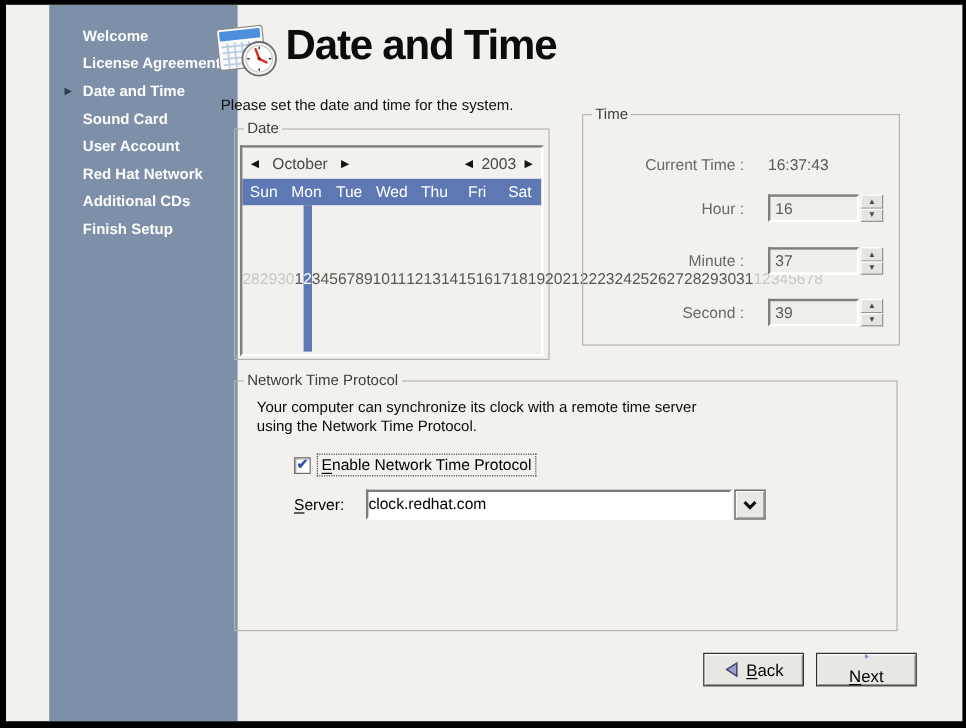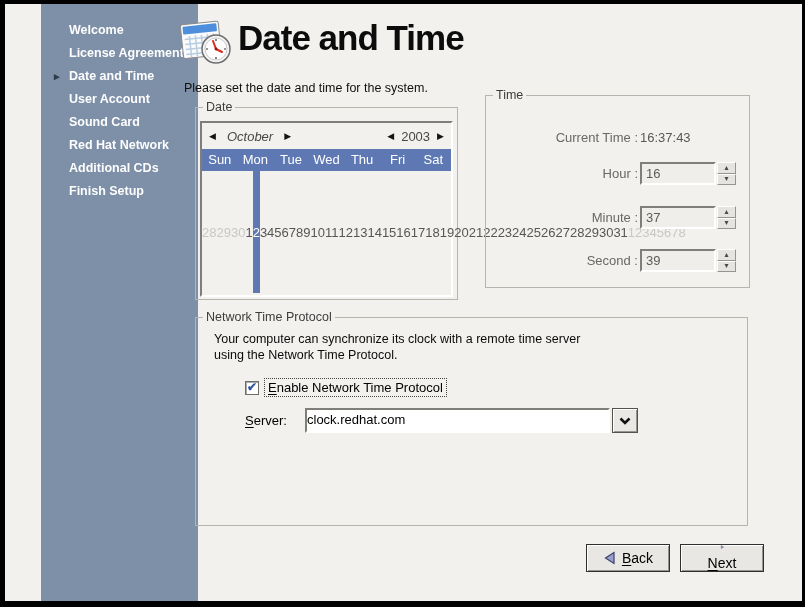--- a/index.html
+++ b/index.html
@@ -35,34 +35,34 @@
   .frame-date{left:33px;top:103px;width:263px;height:193px;}
   .frame-time{left:323px;top:91px;width:265px;height:193px;text-decoration:underline;}
   .frame-ntp{left:33px;top:313px;width:553px;height:209px;}
 
   
   .calendar{position:absolute;left:4px;top:13px;width:253px;height:176px;background:var(--bg);
             border:2px solid;border-color:var(--sunk-dark) var(--raise-light) var(--raise-light) var(--sunk-dark);
             display:flex;flex-direction:column;}
   .cal-nav{height:26px;display:flex;align-items:center;padding:0 7px;font-size:13px;color:#474747;}
   .cal-arrow{font-size:9px;color:#141414;cursor:default;line-height:1;}
-  .cal-month{margin:0 11px;font-style:italic;}
+  .cal-month{margin:0 11px;}
   .cal-spacer{flex:1;}
   .cal-year{margin:0 7px;}
   .cal-dayhead{height:22px;background:var(--cal-blue);display:flex;}
   .cal-dayhead span{flex:1;text-align:center;line-height:22px;color:#fff;font-size:13px;}
   .cal-grid{flex:1;display:flex;flex-direction:row;padding-bottom:2px;}
   .cal-row{flex:1;display:flex;}
   .cal-cell{flex:1;text-align:center;font-size:13px;color:#565656;display:flex;align-items:center;justify-content:center;}
   .cal-cell.out{color:#c9c8c4;}
   .cal-cell.sel{background:var(--cal-blue);color:#fff;}
 
   
   .time-row{position:absolute;left:8px;right:13px;height:23px;display:flex;align-items:center;}
-  .time-label{flex:1;text-align:right;margin-right:2px;font-size:13px;color:#686868;}
+  .time-label{flex:1;text-align:right;margin-right:20px;font-size:13px;color:#686868;}
   .time-value{font-size:13px;color:#585858;width:96px;}
   .spinner{width:96px;height:23px;display:flex;}
   .spin-entry{flex:1;background:#efeeeb;border:2px solid;
               border-color:var(--sunk-dark) var(--raise-light) var(--raise-light) var(--sunk-dark);
               font-size:13px;color:#5c5c5c;padding-left:4px;line-height:19px;}
   .spin-btns{width:19px;display:flex;flex-direction:column;margin-left:1px;}
   .spin-btn{flex:1;background:#e5e4e1;border:1px solid;
             border-color:var(--raise-light) var(--raise-dark) var(--raise-dark) var(--raise-light);
             font-size:8px;line-height:8px;color:#4a4a4a;text-align:center;cursor:default;
             display:flex;align-items:center;justify-content:center;}
@@ -96,22 +96,22 @@
 </head>
 <body>
 
 <div class="window">
   <div class="inner">
 
     <div class="sidebar">
         <div class="side-item"><span>Welcome</span></div>
         <div class="side-item"><span>License Agreement</span></div>
         <div class="side-item"><span class="side-arrow">▸</span><span>Date and Time</span></div>
+        <div class="side-item"><span>Sound Card</span></div>
         <div class="side-item"><span>User Account</span></div>
-        <div class="side-item"><span>Sound Card</span></div>
         <div class="side-item"><span>Red Hat Network</span></div>
         <div class="side-item"><span>Additional CDs</span></div>
         <div class="side-item"><span>Finish Setup</span></div>
       </div>
 
     <div class="main">
 
       <svg class="title-icon" width="56" height="50" viewBox="0 0 56 50">
         <g transform="translate(2,4) rotate(-6 20 20)">
           <rect x="2" y="2" width="38" height="34" rx="2" fill="#fbfbfb" stroke="#8a8a8a"></rect>

